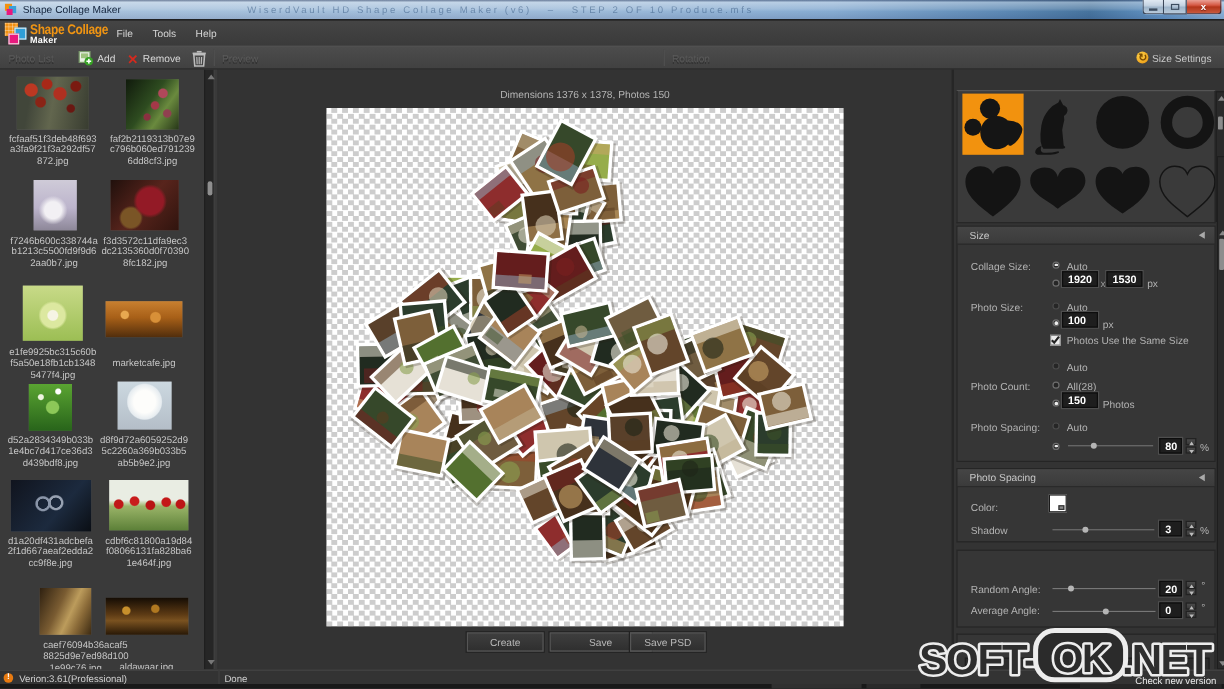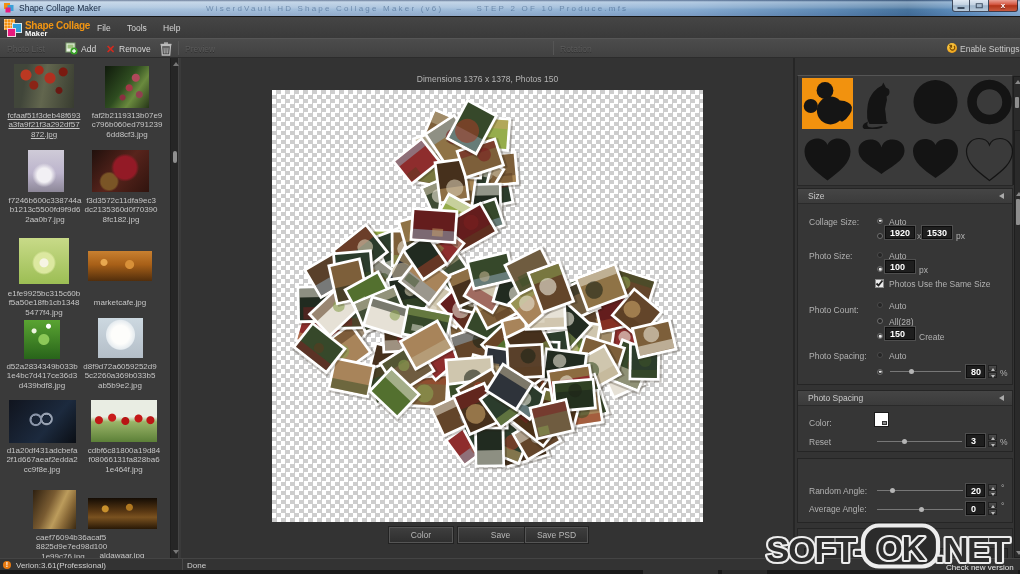--- a/index.html
+++ b/index.html
@@ -140,37 +140,37 @@
         <line x1="4" y1="5.5" x2="4.3" y2="11.5" stroke="#bcbcbc"></line>
         <line x1="6" y1="5.5" x2="6" y2="11.5" stroke="#bcbcbc"></line>
         <line x1="8" y1="5.5" x2="7.7" y2="11.5" stroke="#bcbcbc"></line>
       </svg>
  <div class="tbsep" style="left:178px;"></div>
  <div class="tbtext tbdim" style="left:185px;">Preview</div>
  <div class="tbsep" style="left:553px;"></div>
  <div class="tbtext tbdim" style="left:560px;">Rotation</div>
  <div class="abs" style="left:947px;top:4px;width:10px;height:10px;border-radius:50%;background:radial-gradient(circle at 35% 30%,#ffd24a,#e8920a);"></div>
  <div class="abs" style="left:948.5px;top:3.5px;color:#7a4a00;font-size:9px;font-weight:bold;">↻</div>
- <div class="tbtext" style="left:960px;color:#c9c9c9;font-size:8.5px;">Enable Settings</div>
+ <div class="tbtext" style="left:960px;color:#c9c9c9;font-size:8.5px;">Size Settings</div>
 </div>
 
 <div class="abs" id="leftpanel">
 <div class="thumb" style="left:14px;top:6px;width:60px;height:44px;background-image:radial-gradient(circle at 20% 25%,#bc3822 0 5px,rgba(0,0,0,0) 6px),radial-gradient(circle at 42% 14%,#a82818 0 4px,rgba(0,0,0,0) 5px),radial-gradient(circle at 60% 32%,#b03020 0 5px,rgba(0,0,0,0) 6px),radial-gradient(circle at 82% 18%,#7a1a10 0 4px,rgba(0,0,0,0) 5px),radial-gradient(circle at 33% 48%,#8a2416 0 4px,rgba(0,0,0,0) 5px),radial-gradient(circle at 75% 60%,#6a1812 0 3px,rgba(0,0,0,0) 4px),linear-gradient(100deg,#41463a 20%,#62664e 50%,#383c30);"></div>
 <div class="thumb" style="left:105px;top:8px;width:44px;height:42px;background-image:radial-gradient(circle at 70% 28%,#b0485a 0 3.5px,rgba(0,0,0,0) 4.5px),radial-gradient(circle at 55% 52%,#a43848 0 3px,rgba(0,0,0,0) 4px),radial-gradient(circle at 78% 68%,#904050 0 3px,rgba(0,0,0,0) 4px),radial-gradient(circle at 40% 75%,#8a3040 0 2.5px,rgba(0,0,0,0) 3.5px),linear-gradient(125deg,#101a0c,#2e4c20 45%,#6a8a3e 68%,#263618);"></div>
 <div class="thumb" style="left:28px;top:92px;width:36px;height:42px;background-image:radial-gradient(circle at 45% 60%,#f2f0f4 0 7px,rgba(0,0,0,0) 12px),linear-gradient(to bottom,#cfcbd8 0%,#bcb4cc 55%,#8d8798);"></div>
 <div class="thumb" style="left:92px;top:92px;width:57px;height:42px;background-image:radial-gradient(circle at 58% 42%,#931a26 0 11px,rgba(0,0,0,0) 14px),radial-gradient(circle at 30% 75%,#7a5526 0 8px,rgba(0,0,0,0) 10px),linear-gradient(130deg,#20100c,#58241c 50%,#30140e);"></div>
 <div class="thumb" style="left:19px;top:180px;width:50px;height:46px;background-image:radial-gradient(circle at 50% 54%,#f6f4e4 0 4px,#dce8a0 5px 10px,rgba(0,0,0,0) 12px),linear-gradient(to bottom,#c8da88,#9cbe54);"></div>
 <div class="thumb" style="left:88px;top:193px;width:64px;height:30px;background-image:radial-gradient(circle at 25% 38%,#e8a850 0 3px,rgba(0,0,0,0) 4px),radial-gradient(circle at 65% 45%,#d89038 0 4px,rgba(0,0,0,0) 5px),linear-gradient(to bottom,#c88030 0%,#a86018 45%,#522e0c 100%);"></div>
 <div class="thumb" style="left:24px;top:262px;width:36px;height:39px;background-image:radial-gradient(circle at 28% 28%,#eef4e0 0 2px,rgba(0,0,0,0) 3px),radial-gradient(circle at 68% 16%,#fff 0 2px,rgba(0,0,0,0) 3px),radial-gradient(circle at 55% 50%,#8cc858 0 5px,rgba(0,0,0,0) 6px),linear-gradient(to bottom,#5aa432 0%,#28641a 100%);"></div>
 <div class="thumb" style="left:98px;top:260px;width:45px;height:40px;background-image:radial-gradient(ellipse at 50% 42%,#fdfdfb 0 9px,#e6ecf0 14px,rgba(0,0,0,0) 15px),linear-gradient(to bottom,#ccd8e0 0%,#b4bec8 100%);"></div>
 <div class="thumb" style="left:9px;top:342px;width:67px;height:43px;background-image:radial-gradient(circle at 40% 46%,rgba(0,0,0,0) 4px,#8a95a8 4.5px 5.8px,rgba(0,0,0,0) 6.8px),radial-gradient(circle at 56% 44%,rgba(0,0,0,0) 4px,#98a2b2 4.5px 5.8px,rgba(0,0,0,0) 6.8px),linear-gradient(130deg,#10141e,#1c2a3e 60%,#0a0e14);"></div>
 <div class="thumb" style="left:91px;top:342px;width:66px;height:42px;background-image:radial-gradient(circle at 12% 48%,#c01818 0 3.5px,rgba(0,0,0,0) 4.5px),radial-gradient(circle at 32% 42%,#c81c1c 0 3.5px,rgba(0,0,0,0) 4.5px),radial-gradient(circle at 52% 50%,#b81414 0 3.5px,rgba(0,0,0,0) 4.5px),radial-gradient(circle at 72% 44%,#c41818 0 3.5px,rgba(0,0,0,0) 4.5px),radial-gradient(circle at 90% 48%,#bc1616 0 3.5px,rgba(0,0,0,0) 4.5px),linear-gradient(to bottom,#e9ede3 0 40%,#9ab468 52%,#5c8038 100%);"></div>
 <div class="thumb" style="left:33px;top:432px;width:43px;height:39px;background-image:linear-gradient(115deg,#2e2010 0%,#7a5c32 38%,#bc9c5c 58%,#8a6a38 75%,#3c2a12 100%);"></div>
 <div class="thumb" style="left:88px;top:440px;width:69px;height:31px;background-image:radial-gradient(circle at 25% 35%,#c8902c 0 3px,rgba(0,0,0,0) 4px),radial-gradient(circle at 60% 30%,#b07820 0 3px,rgba(0,0,0,0) 4px),linear-gradient(to bottom,#140c04 0%,#5c3a14 45%,#7a5220 62%,#281806 100%);"></div>
-<div class="cap" style="left:-1px;top:53px;text-decoration:underline;">fcfaaf51f3deb48f693<br>a3fa9f21f3a292df57<br>872.jpg</div>
+<div class="cap" style="left:-1px;top:53px;">fcfaaf51f3deb48f693<br>a3fa9f21f3a292df57<br>872.jpg</div>
 <div class="cap" style="left:82px;top:53px;">faf2b2119313b07e9<br>c796b060ed791239<br>6dd8cf3.jpg</div>
 <div class="cap" style="left:0px;top:138px;">f7246b600c338744a<br>b1213c5500fd9f9d6<br>2aa0b7.jpg</div>
 <div class="cap" style="left:76px;top:138px;">f3d3572c11dfa9ec3<br>dc2135360d0f70390<br>8fc182.jpg</div>
 <div class="cap" style="left:-1px;top:231px;">e1fe9925bc315c60b<br>f5a50e18fb1cb1348<br>5477f4.jpg</div>
 <div class="cap" style="left:75px;top:240px;">marketcafe.jpg</div>
 <div class="cap" style="left:-3px;top:304px;">d52a2834349b033b<br>1e4bc7d417ce36d3<br>d439bdf8.jpg</div>
 <div class="cap" style="left:75px;top:304px;">d8f9d72a6059252d9<br>5c2260a369b033b5<br>ab5b9e2.jpg</div>
 <div class="cap" style="left:-3px;top:388px;">d1a20df431adcbefa<br>2f1d667aeaf2edda2<br>cc9f8e.jpg</div>
 <div class="cap" style="left:79px;top:388px;">cdbf6c81800a19d84<br>f08066131fa828ba6<br>1e464f.jpg</div>
 <div class="cap" style="left:0px;top:475px;padding-left:36px;">caef76094b36acaf5<br>8825d9e7ed98d100<br>1e99c76.jpg</div>
@@ -1205,21 +1205,21 @@
           </g>
 <g transform="translate(278.9,197.1) rotate(-20.1)">
             <rect x="-16.2" y="-20.7" width="36.0" height="45.0" fill="rgba(40,30,20,.25)"></rect>
             <rect x="-17.8" y="-22.3" width="35.6" height="44.6" fill="#fff"></rect>
             <rect x="-15.0" y="-19.5" width="30.0" height="39.0" fill="#63452a"></rect>
             <rect x="-15.0" y="-19.5" width="30.0" height="11.3" fill="#8aa050" opacity=".55"></rect>
             <circle cx="-2.7" cy="-1.5" r="8.7" fill="#f0ece0" opacity=".6"></circle>
           </g>
 </svg>
       </div>
- <div class="cbtn" style="left:207px;width:64px;">Color</div>
+ <div class="cbtn" style="left:207px;width:64px;">Create</div>
  <div class="cbtn" style="left:276px;width:85px;">Save</div>
  <div class="cbtn" style="left:343px;width:63px;">Save PSD</div>
 </div>
 
 <div class="abs" id="rightpanel">
 <div class="tab active" style="left:4px;width:41px;">Shape</div>
 <div class="tab" style="left:45px;width:29px;">Text</div>
 <div class="tab" style="left:74px;width:70px;">Custom Shape</div>
 <div id="shapegrid">
 <div class="stile sel" style="left:4px;top:2px;"><svg width="51" height="51" viewBox="0 0 51 51">
@@ -1271,28 +1271,28 @@
         <div class="rlab dim" style="left:91px;top:62px;">Auto</div>
         <div class="radio on" style="left:79px;top:77px;"></div>
         <div class="numin" style="left:87px;top:70.5px;width:30px;">100</div>
         <div class="rlab" style="left:121px;top:75.5px;">px</div>
         <div class="check" style="left:77px;top:90px;">
           <svg width="9" height="9" viewBox="0 0 9 9">
             <path d="M1.5 4.5 L3.5 6.5 L7.5 1.5" stroke="#222" stroke-width="1.8" fill="none"></path>
           </svg>
         </div>
         <div class="rlab" style="left:91px;top:90px;">Photos Use the Same Size</div>
-        <div class="lab" style="top:116px;">Photo Count:</div>
+        <div class="lab" style="top:128px;">Photo Count:</div>
         <div class="radio dm" style="left:79px;top:112.5px;"></div>
         <div class="rlab dim" style="left:91px;top:112px;">Auto</div>
         <div class="radio" style="left:79px;top:128.5px;"></div>
         <div class="rlab" style="left:91px;top:128px;">All(28)</div>
         <div class="radio on" style="left:79px;top:144px;"></div>
         <div class="numin" style="left:87px;top:137.5px;width:30px;">150</div>
-        <div class="rlab" style="left:121px;top:142.5px;">Create</div>
+        <div class="rlab" style="left:121px;top:142.5px;">Photos</div>
         <div class="lab" style="top:162px;">Photo Spacing:</div>
         <div class="radio dm" style="left:79px;top:162.5px;"></div>
         <div class="rlab dim" style="left:91px;top:162px;">Auto</div>
         <div class="radio on" style="left:79px;top:179.5px;"></div>
         <div class="slider" style="left:92px;top:182px;width:71px;">
           <div class="sthumb" style="left:19px;"></div>
         </div>
         <div class="numin" style="left:168px;top:176px;width:19px;">80</div>
         <div class="spin" style="left:190px;top:176px;">
           <div class="up">
@@ -1303,21 +1303,21 @@
           </div>
         </div>
         <div class="rlab" style="left:202px;top:179px;">%</div>
       </div>
 <div class="section" style="top:332px;height:62px;">
         <div class="sechead">Photo Spacing<div class="arr"></div></div>
         <div class="lab" style="top:27px;">Color:</div>
         <div style="position:absolute;left:76px;top:21px;width:15px;height:15px;background:#fff;border:1px solid #1a1a1a;">
           <div style="position:absolute;right:1px;bottom:1px;width:5px;height:4px;background:#888;border:1px solid #333;"></div>
         </div>
-        <div class="lab" style="top:46px;">Reset</div>
+        <div class="lab" style="top:46px;">Shadow</div>
         <div class="slider" style="left:79px;top:49.5px;width:85px;">
           <div class="sthumb" style="left:25px;"></div>
         </div>
         <div class="numin" style="left:168px;top:43px;width:19px;">3</div>
         <div class="spin" style="left:190px;top:43px;">
           <div class="up">
             <i></i>
           </div>
           <div class="dn">
             <i></i>

